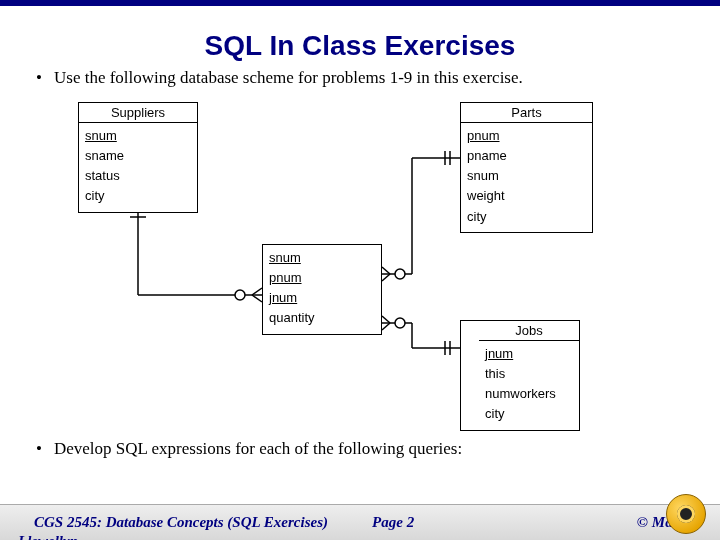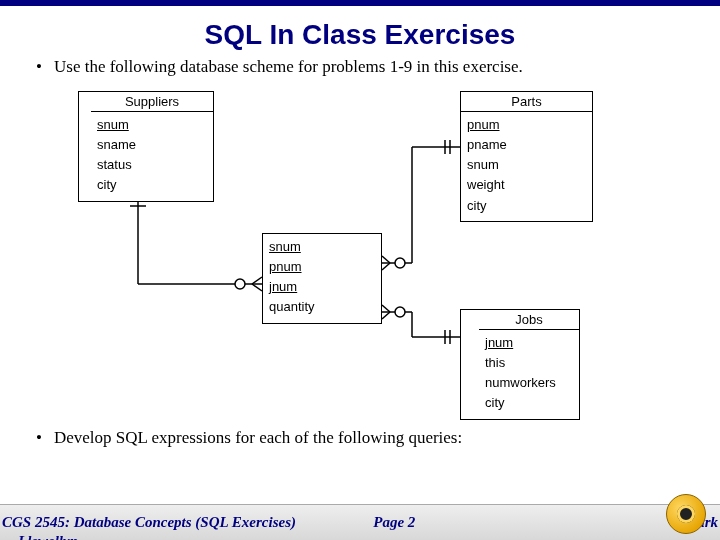--- a/index.html
+++ b/index.html
@@ -14,21 +14,21 @@
   .top-bar {
     width: 720px;
     height: 6px;
     background: #000080;
   }
   .title {
     text-align: center;
     font-family: Arial, Helvetica, sans-serif;
     font-size: 28px;
     color: #000080;
-    margin-top: 13px;
+    margin-top: 24px;
     margin-bottom: 6px;
   }
   .content {
     padding: 0 30px;
     font-size: 17px;
     color: #000;
   }
   .bullet-row {
     display: flex;
     margin: 6px 0 10px 6px;
@@ -60,35 +60,35 @@
     border-bottom: 1.5px solid #000;
     text-align: center;
     padding: 2px 4px;
     font-size: 13px;
   }
   .entity-attrs {
     padding: 3px 6px 5px 6px;
     line-height: 1.55;
   }
   .key { text-decoration: underline; }
-  #ent-suppliers { left: 48px;  top: 4px;   width: 136px; padding-left: 12px; }
+  #ent-suppliers { left: 48px;  top: 4px;   width: 120px; }
   #ent-parts     { left: 430px; top: 4px;   width: 133px; }
   #ent-shipments { left: 232px; top: 146px; width: 120px; }
   #ent-jobs      { left: 430px; top: 222px; width: 120px; padding-left: 18px; }
 
   .bottom-bar {
     position: absolute;
     left: 0; bottom: 0;
     width: 720px;
     background: linear-gradient(#eee, #d8d8d8);
     border-top: 1px solid #aaa;
     height: 36px;
     display: flex;
     align-items: center;
-    padding: 0 2px;
+    padding: 0 34px;
     font-style: italic;
     font-weight: bold;
     font-size: 15px;
     color: #000080;
   }
   .bb-left  { flex: 1.4; }
   .bb-page  { flex: 0.6; text-align: left; }
   .bb-right { flex: 0.7; text-align: right; }
   .logo {
     position: absolute;

